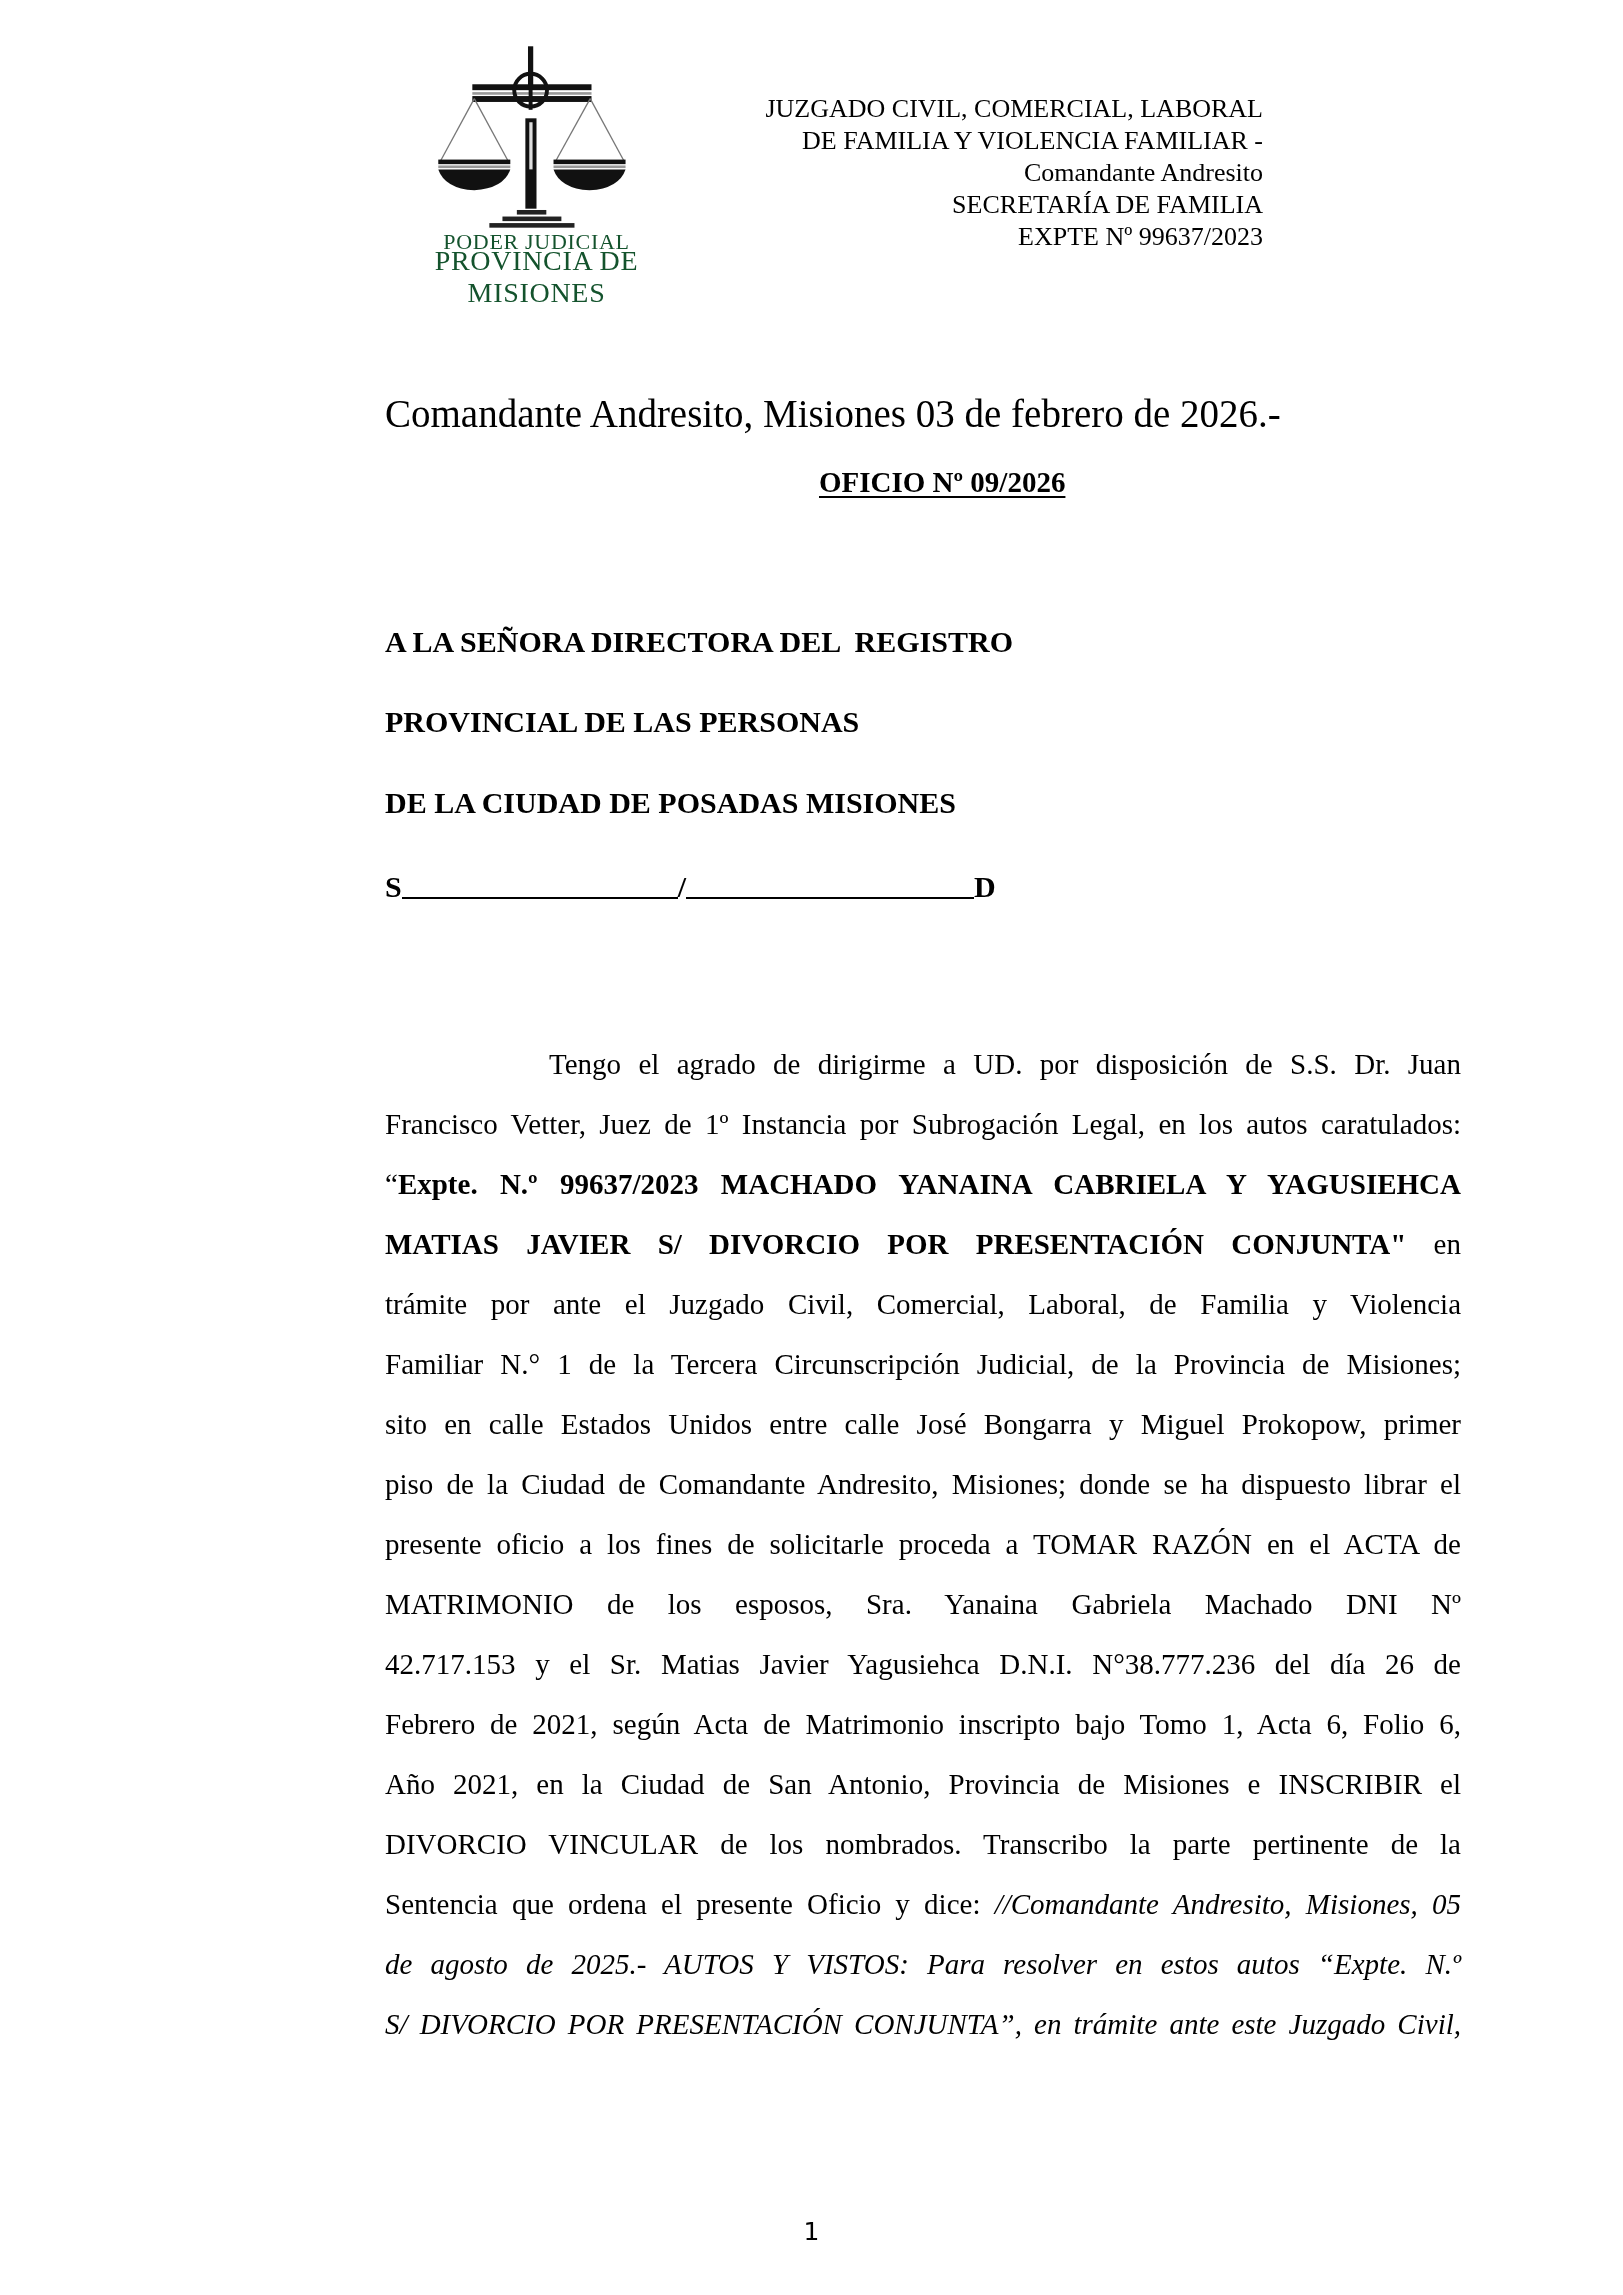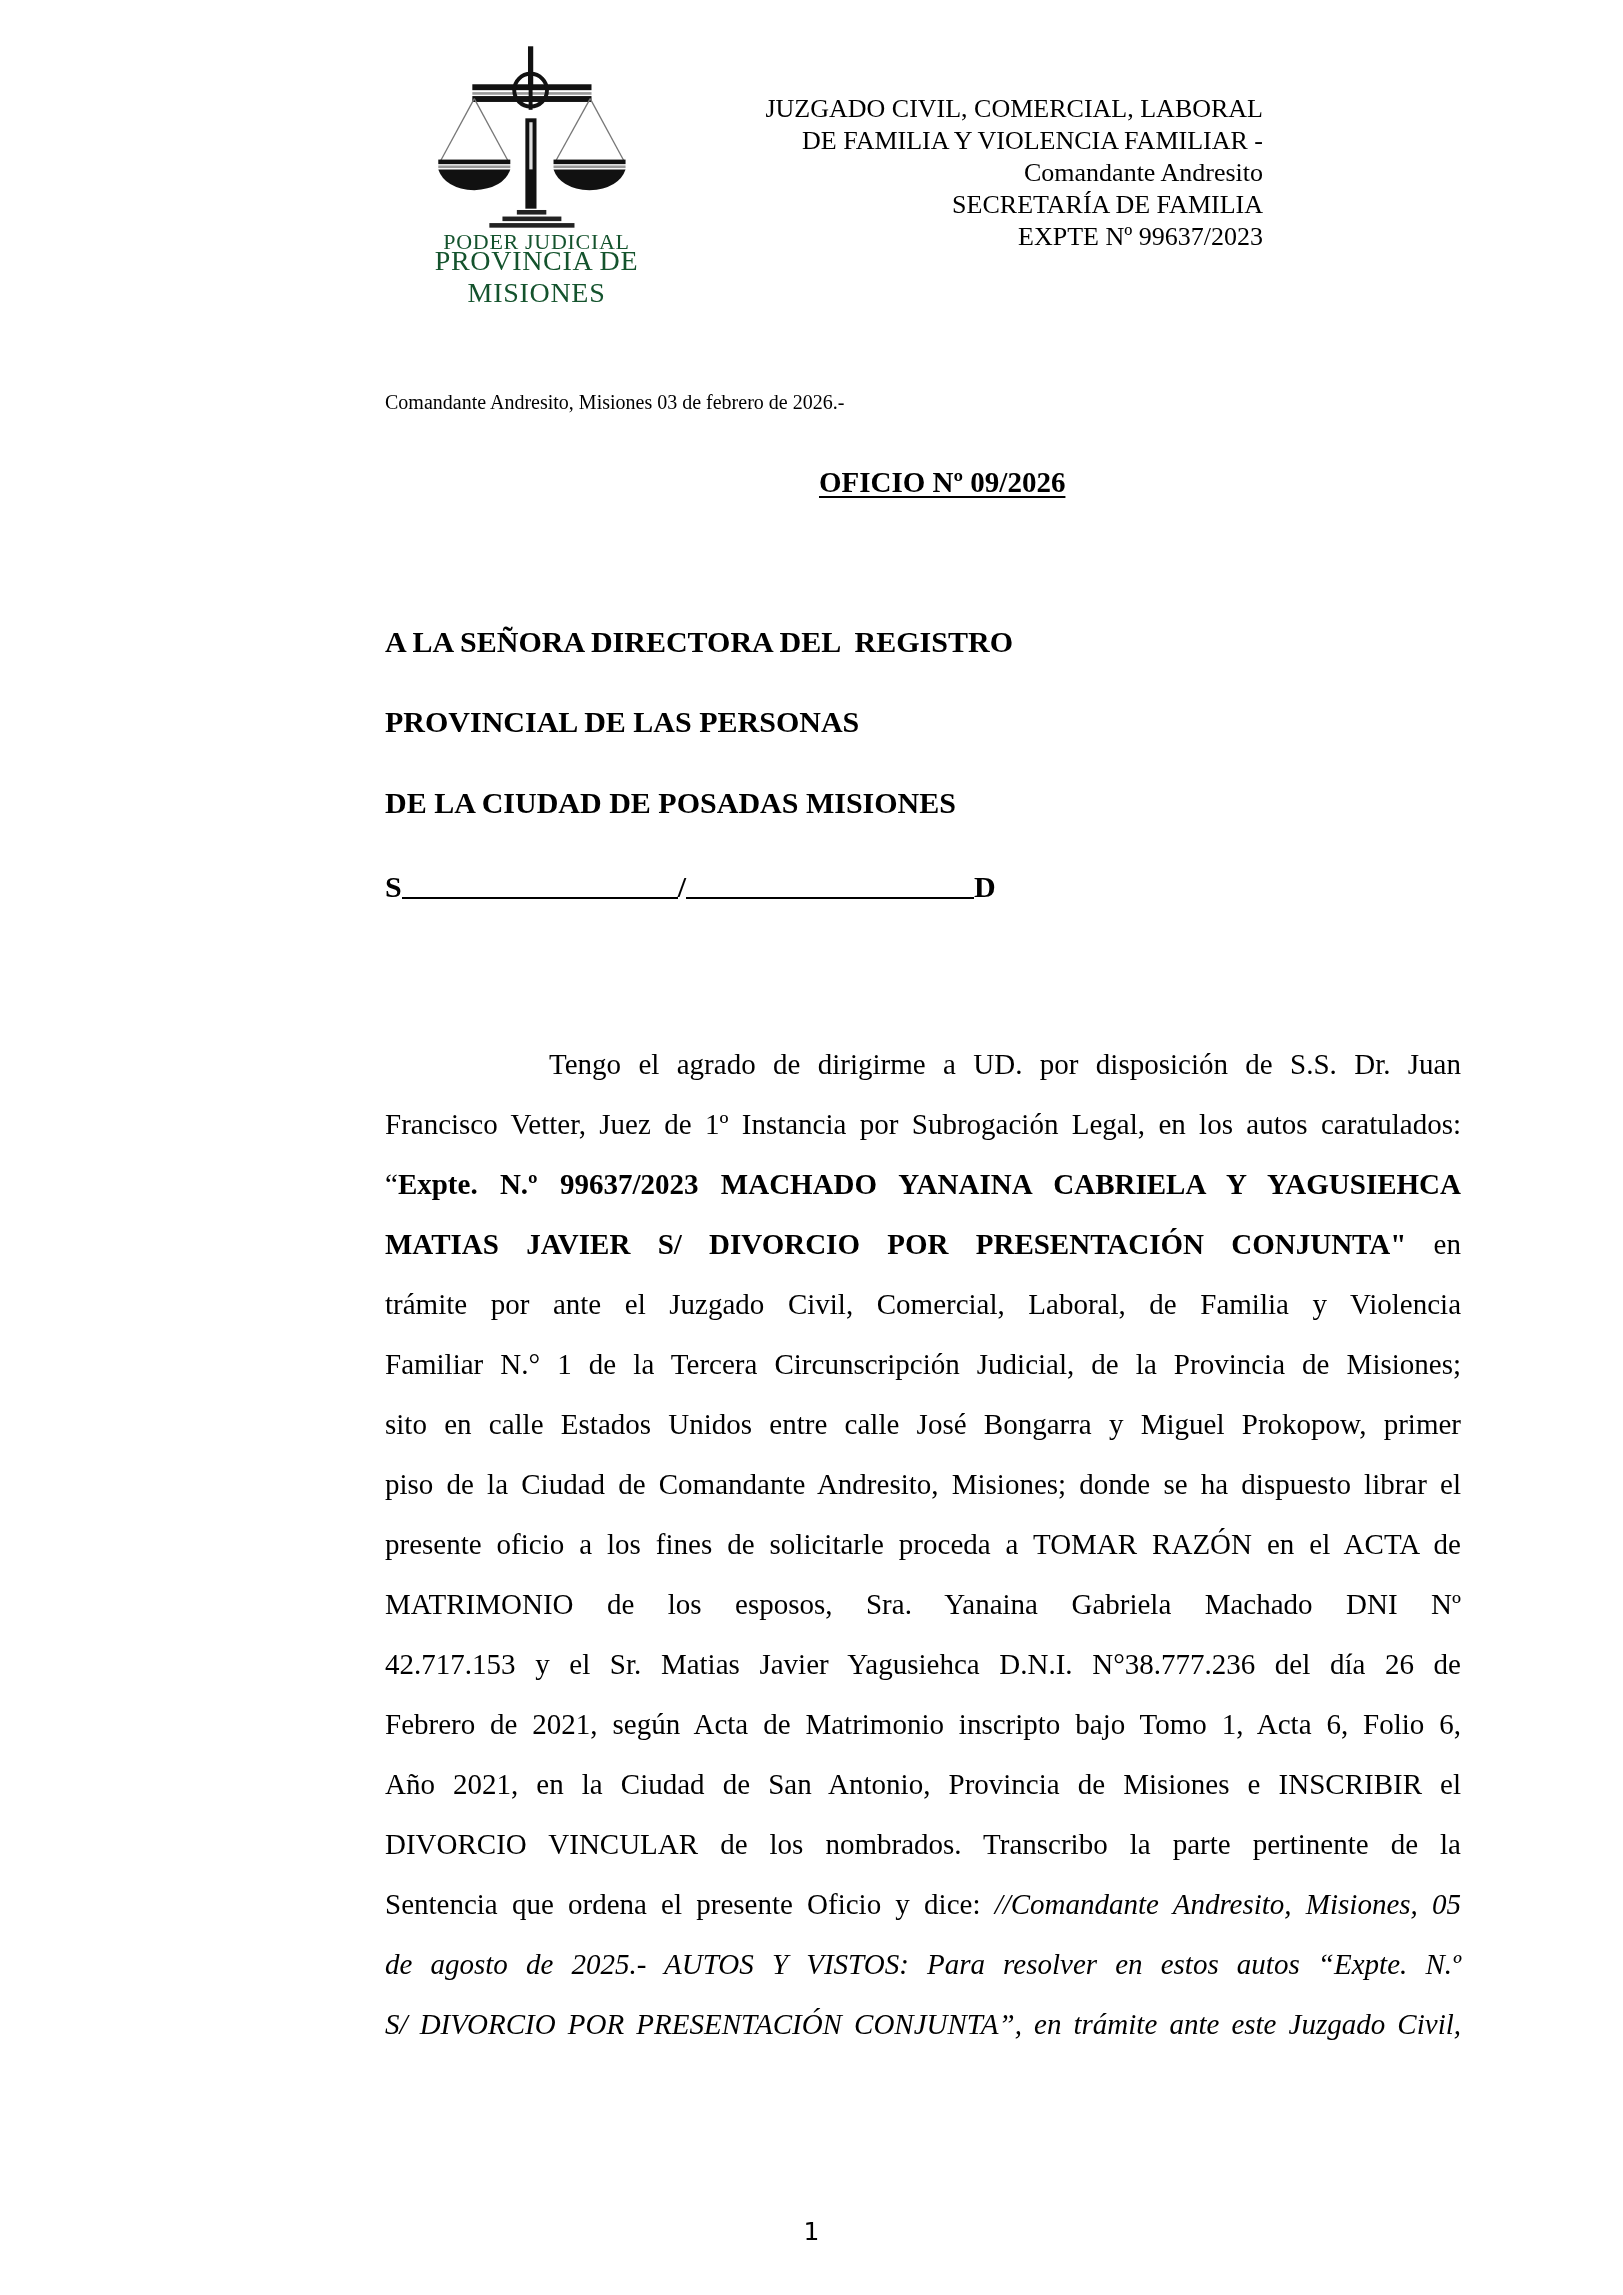--- a/index.html
+++ b/index.html
@@ -15,21 +15,21 @@
 
     .court-header { position: absolute; left: 661px; top: 93px; width: 602px; text-align: right; font-size: 26px; line-height: 32px; }
     .court-header div { white-space: nowrap; }
 
     .folio-stamp { position: absolute; left: 1242px; top: 64px; width: 232px; height: 222px; border: 3.3px solid #3a3a3a; border-radius: 50%; box-sizing: border-box; box-shadow: 0 0 2px rgba(0,0,0,0.4); }
     .folio-label { position: absolute; left: 71px; top: 49px; font-family: "Liberation Sans", sans-serif; font-size: 25px; color: #555; letter-spacing: 0.7px; }
     .folio-num-label { position: absolute; left: 44px; top: 123px; font-family: "Liberation Sans", sans-serif; font-size: 25px; color: #555; }
     .folio-line { position: absolute; left: 84px; top: 152px; width: 105px; height: 0; border-bottom: 2.6px solid #333; }
 
     
-    .date-line { position: absolute; left: 385px; top: 391px; font-size: 20px; white-space: nowrap; }
+    .date-line { position: absolute; left: 385px; top: 391px; font-size: 39px; white-space: nowrap; }
     .oficio { position: absolute; left: 819px; top: 466px; font-size: 29px; font-weight: bold; text-decoration: underline; text-underline-offset: 3.9px; white-space: nowrap; }
 
     .addressee { position: absolute; left: 385px; font-size: 30px; font-weight: bold; white-space: pre; }
     .addr1 { top: 625px; text-align: center; }
     .addr2 { top: 705px; }
     .addr3 { top: 786px; }
     .sd-line { position: absolute; left: 385px; top: 867px; font-size: 30px; font-weight: bold; white-space: nowrap; display: flex; align-items: flex-end; }
     .sd-blank { display: inline-block; border-bottom: 2.6px solid #000; height: 30px; margin-bottom: 5.2px; }
     .sd-blank.b1 { width: 276px; }
     .sd-blank.b2 { width: 288px; }

